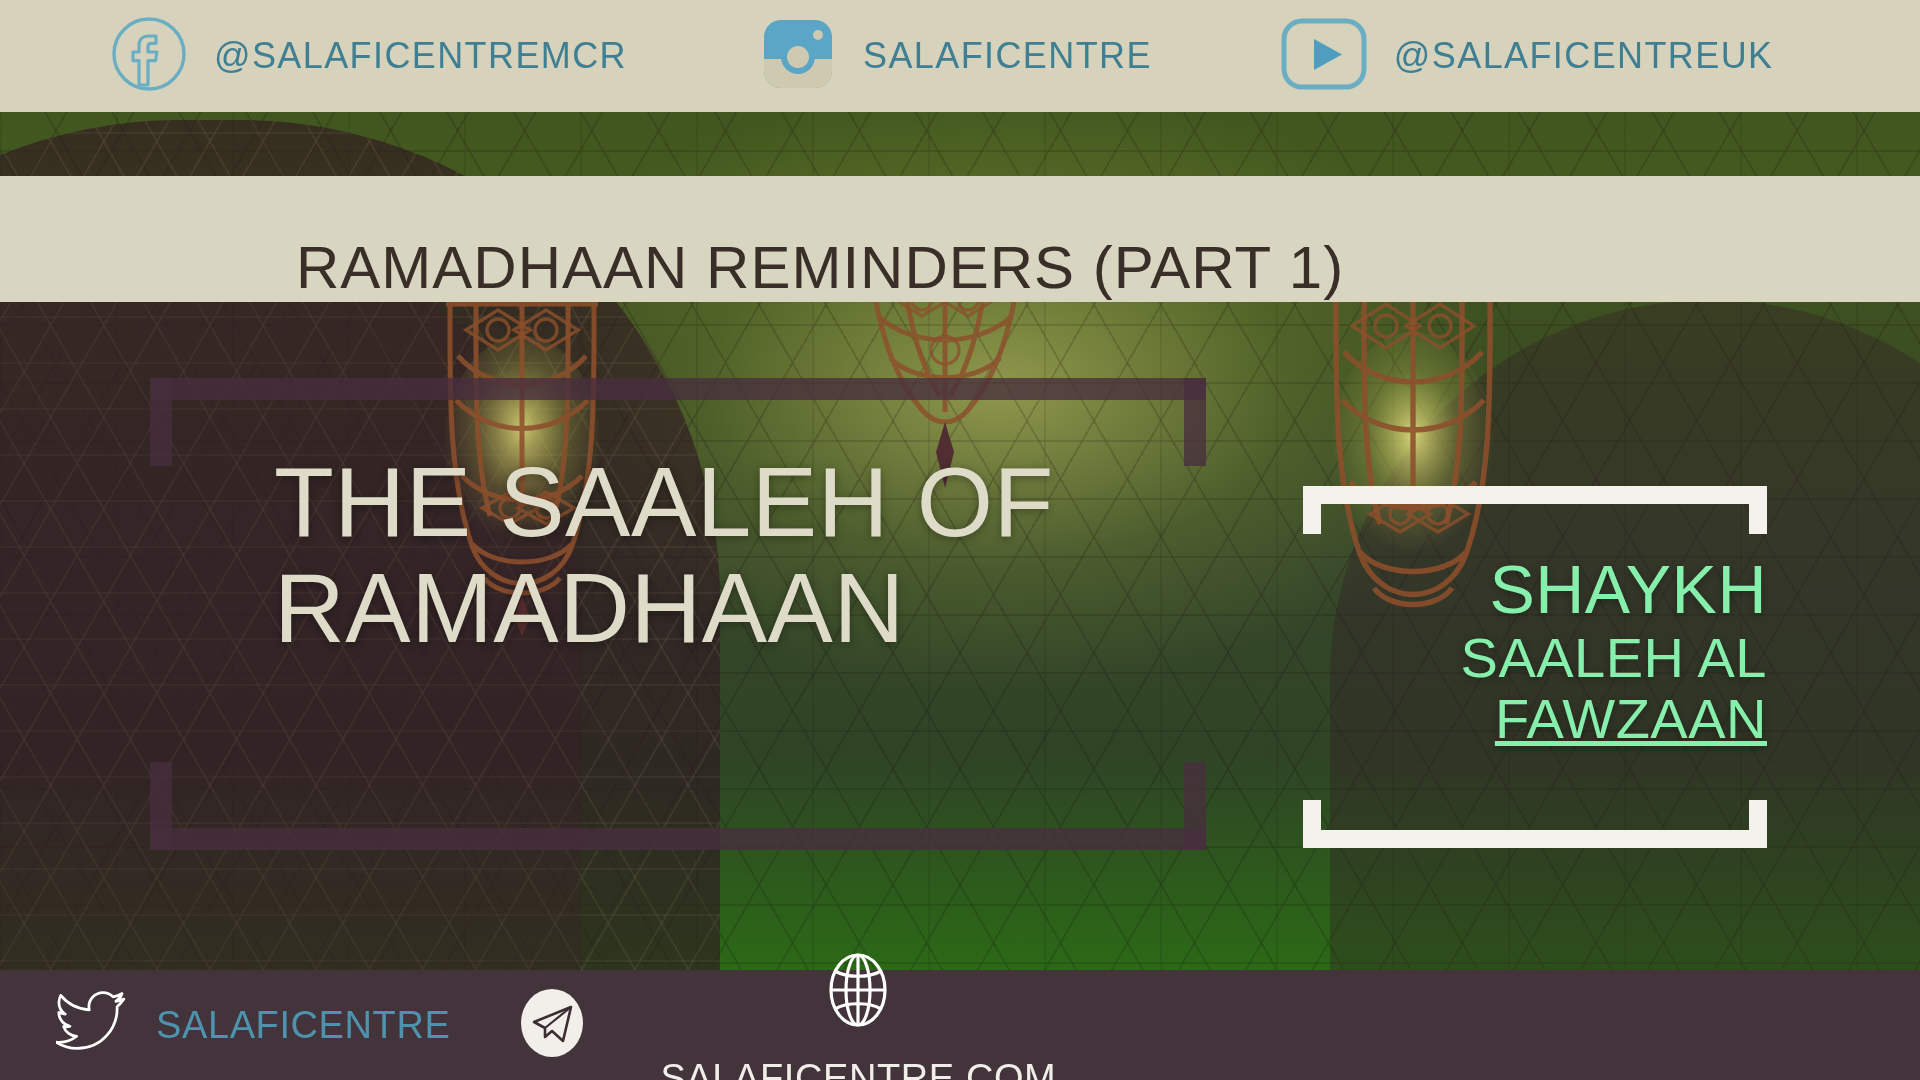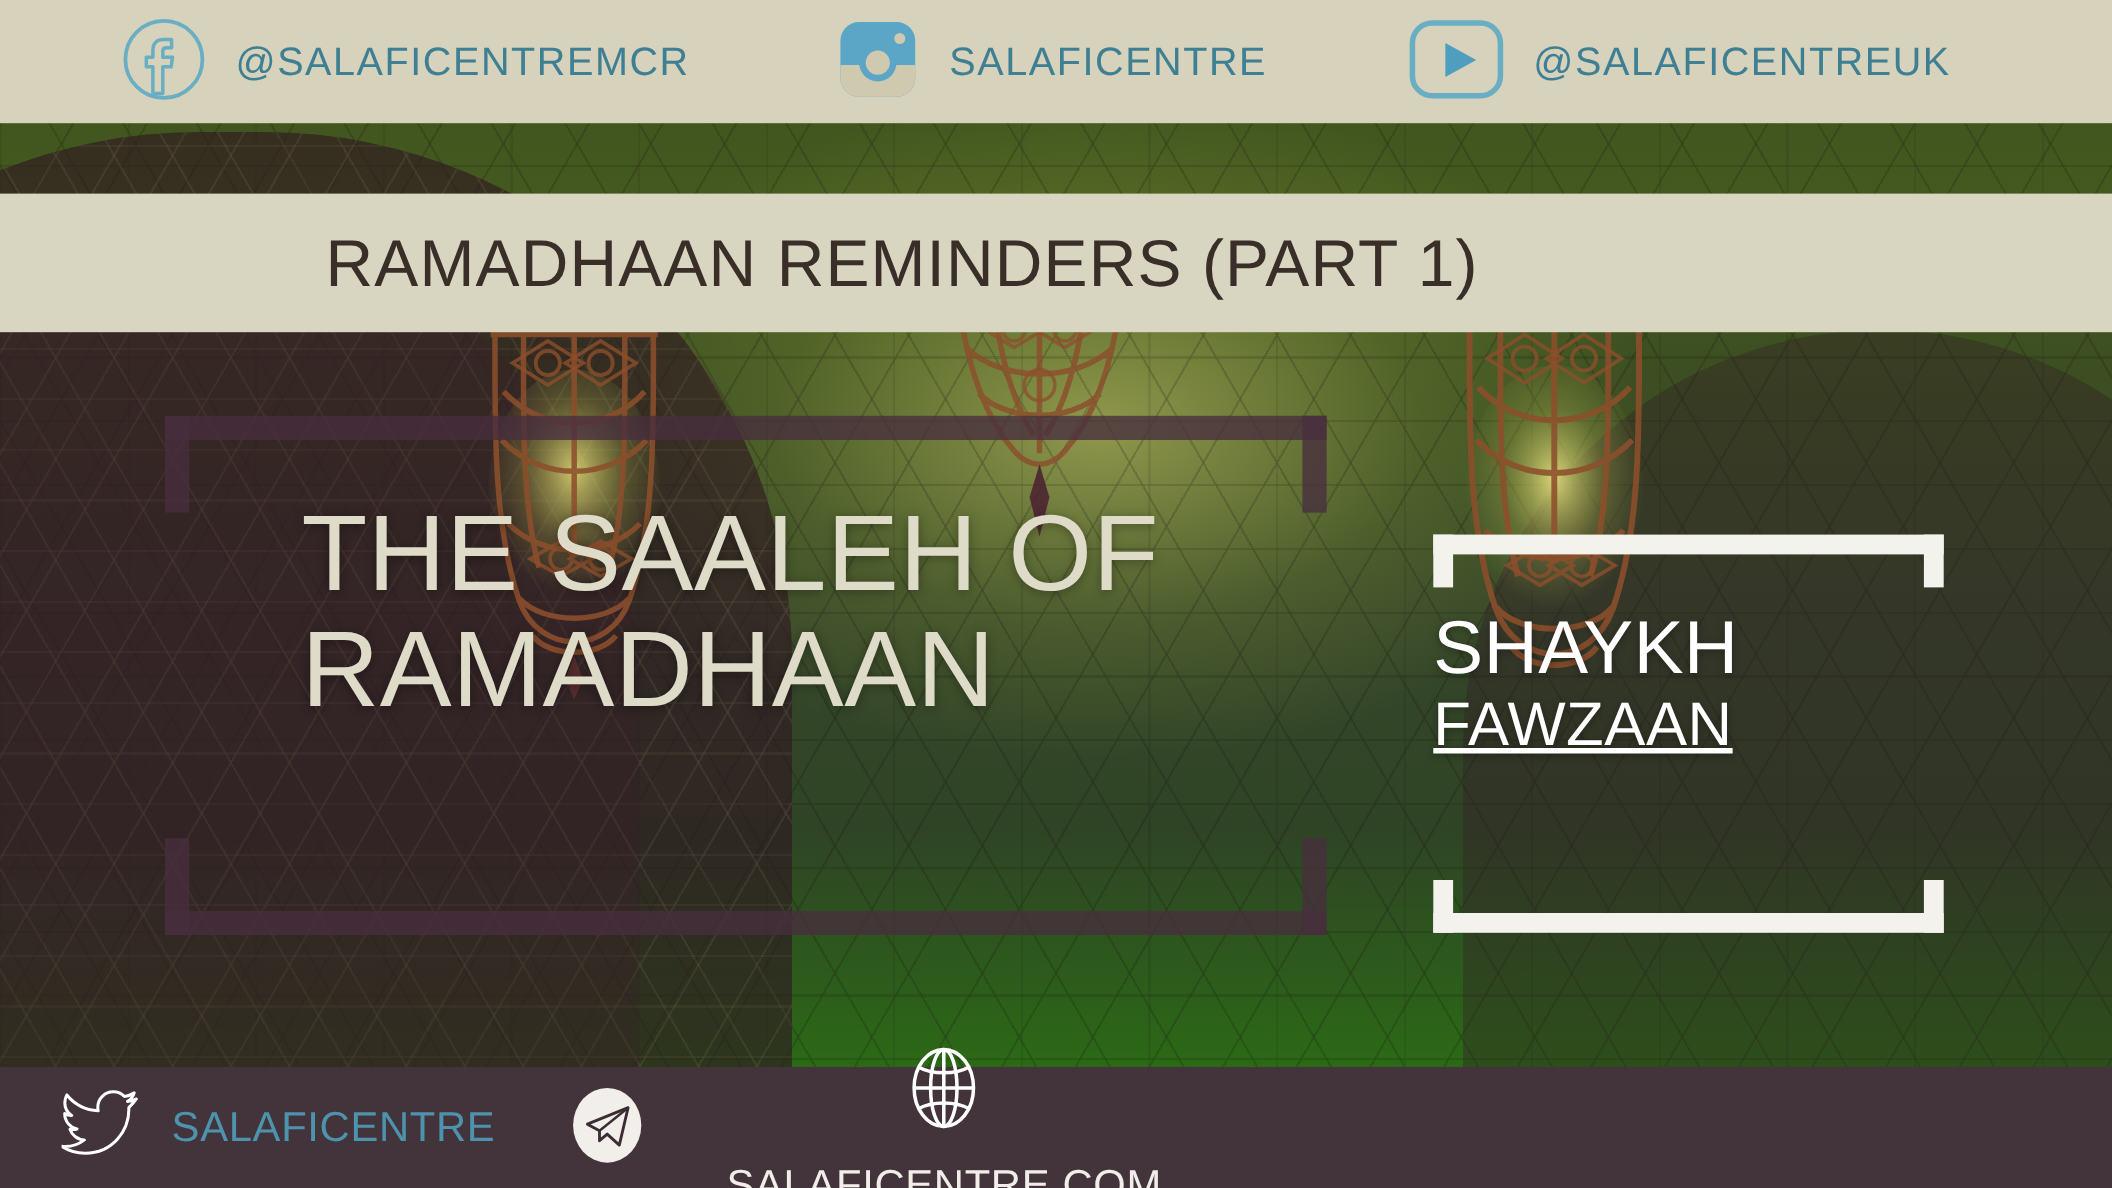--- a/index.html
+++ b/index.html
@@ -89,21 +89,21 @@
   }
   .ic-fb   { margin-left:110px; }
   .ic-ig   { margin-left:132px; }
   .ic-yt   { margin-left:128px; }
 
   
   .title-band {
     position:absolute; left:0; top:176px;
     width:1920px; height:126px;
     background:#d8d5c0;
-    display:flex; align-items:center;
+    display:flex; align-items:flex-end;
     z-index:18;
   }
   .title-band-text {
     margin-left:296px;
     font-size:60px;
     letter-spacing:1px;
     color:#3a2e28;
     white-space:nowrap;
   }
 
@@ -149,22 +149,22 @@
   .sf-tl  { left:0;  top:0;    width:18px; height:48px; }
   .sf-tr  { right:0; top:0;    width:18px; height:48px; }
   .sf-bl  { left:0;  bottom:0; width:18px; height:48px; }
   .sf-br  { right:0; bottom:0; width:18px; height:48px; }
 
   .speaker-name {
     position:absolute;
     left:1303px; top:552px;
     width:464px;
     z-index:16;
-    text-align:left;
-    color:#ffffff;
+    text-align:right;
+    color:#86efac;
     line-height:1.10;
     text-shadow:0 2px 8px rgba(0,0,0,0.35);
   }
   .sp-l1 { display:block; font-size:68px; letter-spacing:0.5px; }
   .sp-l2 { display:block; font-size:56px; letter-spacing:0.5px; }
   .sp-l3 { display:block; font-size:56px; letter-spacing:0.5px;text-decoration:underline; }
 
   
   .footer {
     position:absolute; left:0; bottom:0;
@@ -347,20 +347,21 @@
     <span class="sf-bar sf-top"></span>
     <span class="sf-bar sf-bot"></span>
     <span class="sf-bar sf-tl"></span>
     <span class="sf-bar sf-tr"></span>
     <span class="sf-bar sf-bl"></span>
     <span class="sf-bar sf-br"></span>
   </div>
 
   <div class="speaker-name">
     <span class="sp-l1">SHAYKH</span>
+    <span class="sp-l2">SAALEH AL</span>
     <span class="sp-l3">FAWZAAN</span>
   </div>
 
   <div class="footer">
 
     <div class="f-item f-twitter">
       <span>
         <svg width="76" height="68" viewBox="0 0 76 68" aria-hidden="true">
           <path d="M72 10.5 c-2.9 1.3 -6 2.2 -9.3 2.6 c3.3 -2 5.9 -5.2 7.1 -9 c-3.1 1.9 -6.6 3.2 -10.3 3.9
                    C56.6 4.9 52.3 3 47.6 3 c-9 0 -16.3 7.3 -16.3 16.3 c0 1.3 0.1 2.5 0.4 3.7

